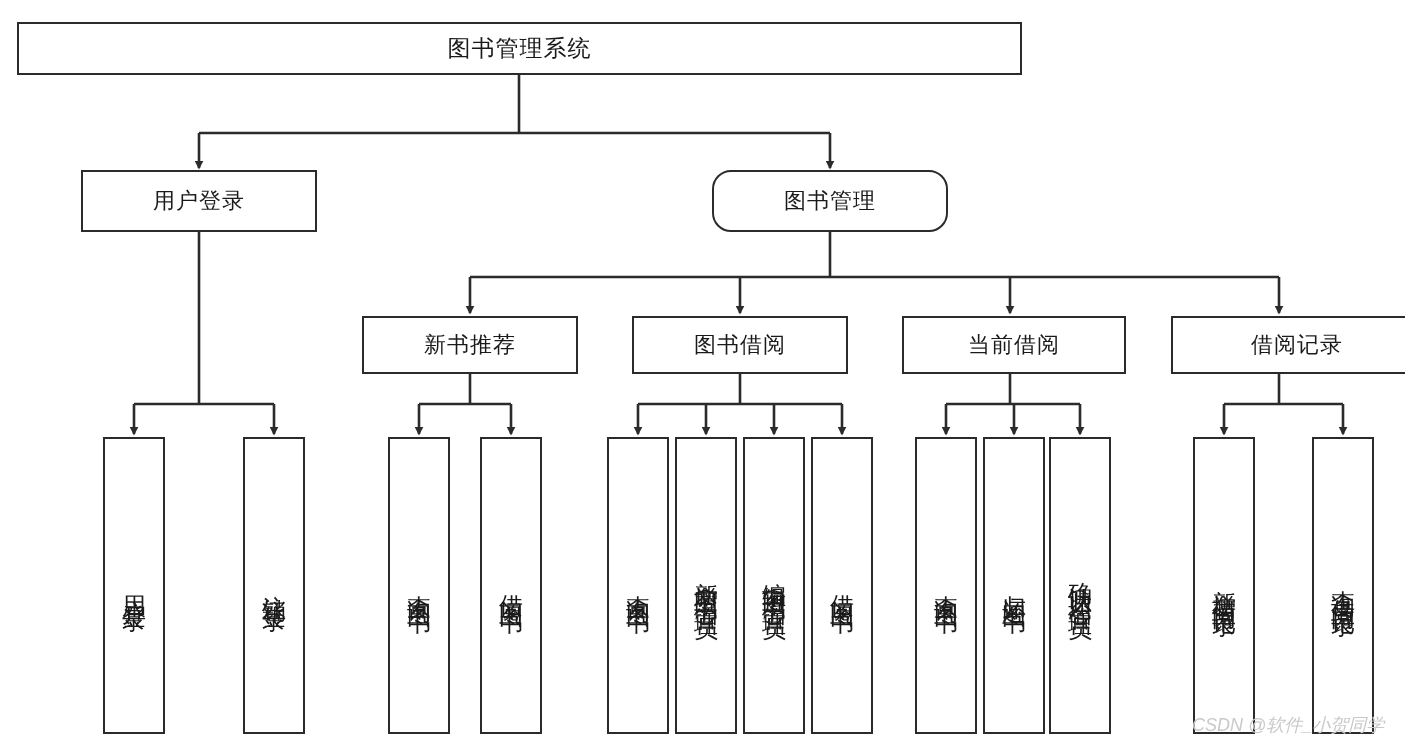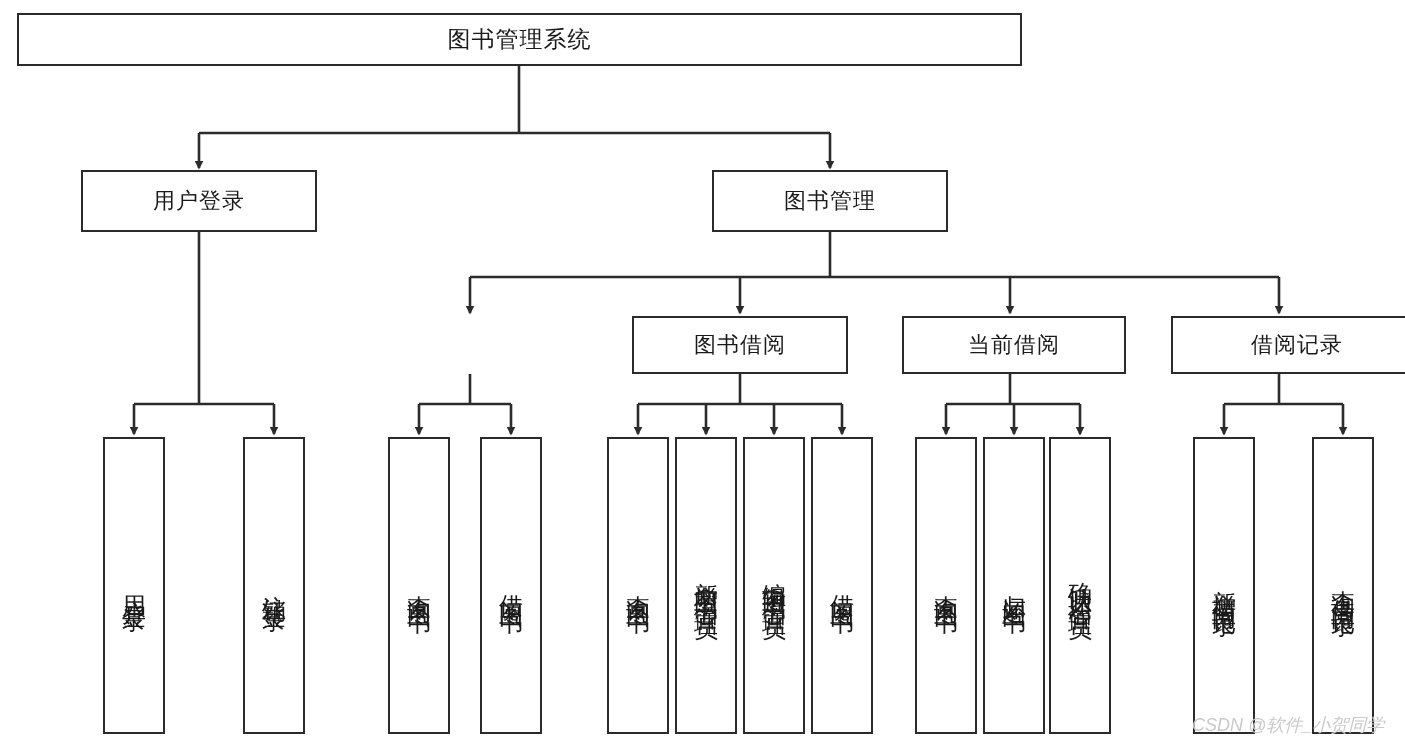--- a/index.html
+++ b/index.html
@@ -84,31 +84,34 @@
       <path d="M1014,404 L1014,434" marker-end="url(#arr)"></path>
       <path d="M1080,404 L1080,434" marker-end="url(#arr)"></path>
 
       <path d="M1279,374 L1279,404"></path>
       <path d="M1224,404 L1343,404"></path>
       <path d="M1224,404 L1224,434" marker-end="url(#arr)"></path>
       <path d="M1343,404 L1343,434" marker-end="url(#arr)"></path>
     </g>
   </svg>
 
-  <div class="node root horiz" style="left:17px;top:13px;width:1005px;height:53px;">
+  <div class="node root horiz" style="left:17px;top:22px;width:1005px;height:53px;">
     <span class="lbl">图书管理系统</span>
   </div>
 
   <div class="node horiz" style="left:81px;top:170px;width:236px;height:62px;">
     <span class="lbl">用户登录</span>
   </div>
-  <div class="node horiz" style="left:712px;top:170px;width:236px;height:62px;">
+  <div class="node horiz" style="left:712px;top:170px;width:236px;height:62px;border-radius:19px;">
     <span class="lbl">图书管理</span>
   </div>
 
+  <div class="node horiz" style="left:362px;top:316px;width:216px;height:58px;">
+    <span class="lbl">新书推荐</span>
+  </div>
   <div class="node horiz" style="left:632px;top:316px;width:216px;height:58px;">
     <span class="lbl">图书借阅</span>
   </div>
   <div class="node horiz" style="left:902px;top:316px;width:224px;height:58px;">
     <span class="lbl">当前借阅</span>
   </div>
   <div class="node horiz" style="left:1171px;top:316px;width:252px;height:58px;">
     <span class="lbl">借阅记录</span>
   </div>
 

